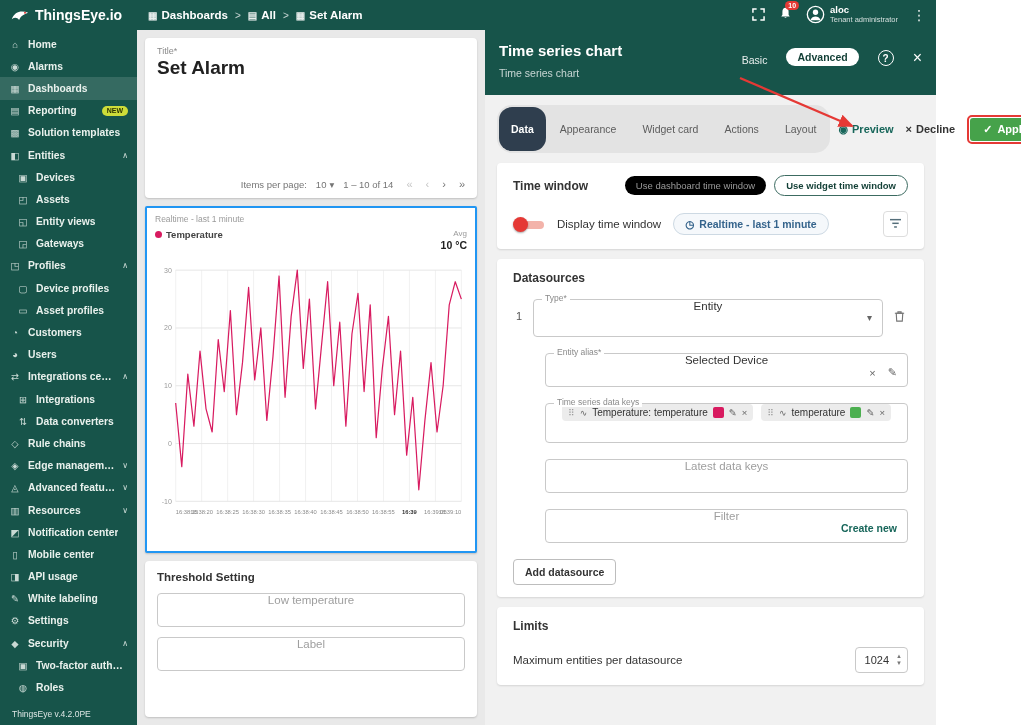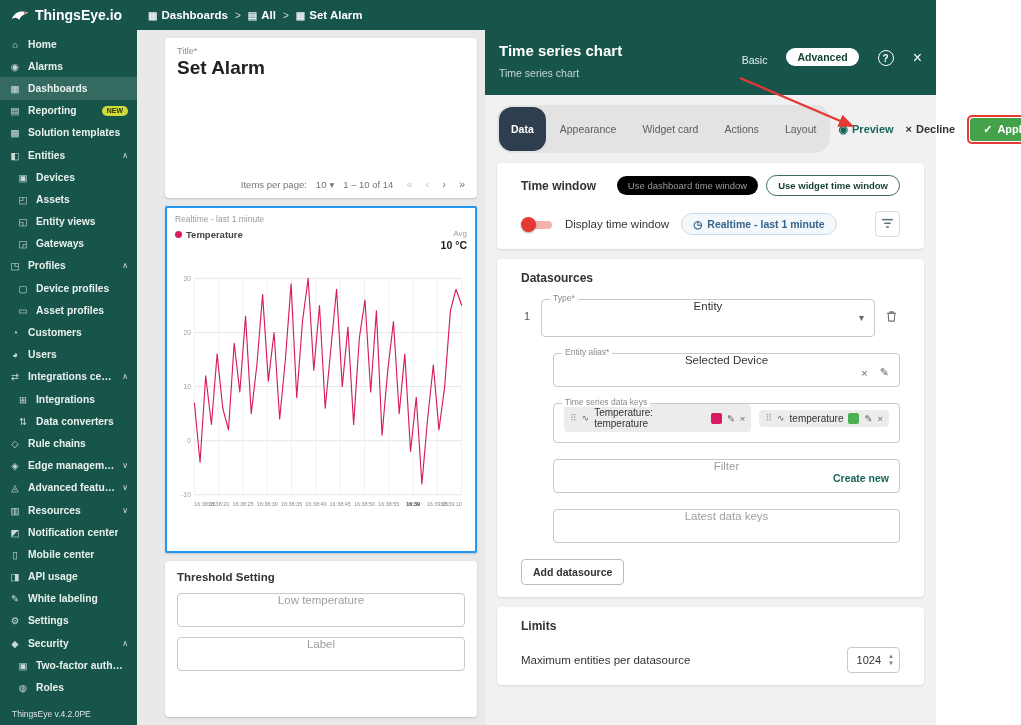--- a/index.html
+++ b/index.html
@@ -36,21 +36,21 @@
   .side-item.child{padding-left:17px;}
   .side-item.active{background:rgba(255,255,255,.13);}
   .side-item .ico{width:12px;text-align:center;font-size:9.5px;opacity:.85;flex:0 0 12px;}
   .side-item .lbl{overflow:hidden;text-overflow:ellipsis;font-weight:600;}
   .badge-new{margin-left:auto;background:#cddc39;color:#2c3400;font-size:7px;font-weight:bold;padding:1.5px 5px;border-radius:8px;}
   .caret{margin-left:auto;font-size:8px;opacity:.85;}
   .version{margin-top:auto;padding:5px 12px 6px;font-size:8.5px;color:rgba(255,255,255,.85);}
 
   
   .middle{width:348px;flex:0 0 348px;background:#e9e9e9;padding:8px;display:flex;flex-direction:column;gap:8px;overflow:hidden;}
-  .widget{background:#fff;border-radius:4px;box-shadow:0 1px 2px rgba(0,0,0,.18);margin-left:20px;}
+  .widget{background:#fff;border-radius:4px;box-shadow:0 1px 2px rgba(0,0,0,.18);}
   .w1{height:160px;padding:8px 12px;display:flex;flex-direction:column;}
   .flabel{font-size:9px;color:#8a8a8a;}
   .w1-title{font-size:19px;font-weight:bold;color:#212121;margin-top:1px;}
   .pager{margin-top:auto;display:flex;align-items:center;justify-content:flex-end;gap:9px;font-size:9.5px;color:#757575;}
   .pgsel{display:flex;align-items:center;gap:3px;}
   .pg-nav{display:flex;align-items:center;gap:13px;font-size:11px;margin-left:4px;}
   .pg-nav .dis{color:#c6c6c6;}
   .w2{height:347px;border:2px solid #2196f3;border-radius:2px;padding:6px 8px 4px;display:flex;flex-direction:column;}
   .whead{font-size:8.5px;color:#9a9a9a;}
   .legend-row{display:flex;align-items:flex-start;margin-top:5px;}
@@ -80,21 +80,21 @@
   .toolbar{display:flex;align-items:center;padding:10px 12px 2px;gap:8px;}
   .tab-group{display:flex;background:#e3e3e3;border-radius:15px;padding:2px;gap:2px;}
   .tab{font-size:10.5px;color:#5c5c5c;padding:16px 12px;border-radius:13px;cursor:pointer;white-space:nowrap;}
   .tab.active{background:#2f3e4e;color:#fff;font-weight:600;}
   .toolbar-right{margin-left:auto;display:flex;align-items:center;gap:12px;}
   .preview-btn{color:var(--accent);font-size:11px;font-weight:600;display:flex;align-items:center;gap:4px;cursor:pointer;}
   .decline-btn{color:#333;font-size:11px;font-weight:600;display:flex;align-items:center;gap:4px;cursor:pointer;}
   .apply-wrap{border:2px solid var(--red);border-radius:5px;padding:1px;}
   .apply-btn{background:var(--green);color:#fff;font-size:11px;font-weight:600;padding:5px 13px;border-radius:3px;display:flex;align-items:center;gap:5px;cursor:pointer;}
   .pbody{flex:1;overflow:hidden;padding:8px 12px 12px;display:flex;flex-direction:column;gap:10px;}
-  .card{background:#fff;border-radius:4px;padding:12px 24px;box-shadow:0 1px 2px rgba(0,0,0,.12);}
+  .card{background:#fff;border-radius:4px;padding:12px 16px;box-shadow:0 1px 2px rgba(0,0,0,.12);}
   .card-title{font-size:12px;font-weight:bold;color:#333;}
   .tw-head{display:flex;align-items:center;}
   .tw-btns{margin-left:auto;display:flex;align-items:center;gap:8px;}
   .tw-dash{font-size:9.5px;color:#9a9a9a;background:#000000;padding:4px 11px;border-radius:14px;cursor:pointer;}
   .tw-widget{font-size:9.5px;color:#123f36;border:1px solid #3c6b61;padding:4px 11px;border-radius:14px;font-weight:600;cursor:pointer;}
   .tw-row{display:flex;align-items:center;gap:12px;margin-top:15px;}
   .switch{width:32px;height:15px;position:relative;flex:0 0 32px;cursor:pointer;}
   .track{position:absolute;left:5px;top:4px;width:26px;height:8px;background:#f3b3aa;border-radius:4px;}
   .knob{position:absolute;left:0;top:0;width:15px;height:15px;background:var(--red);border-radius:50%;box-shadow:0 1px 2px rgba(0,0,0,.35);}
   .tw-label{font-size:11.5px;color:#333;}
@@ -146,20 +146,43 @@
         <span class="crumb">
           <span class="g">▤</span>
           <span>All</span>
         </span>
         <span class="crumb-sep">&gt;</span>
         <span class="crumb">
           <span class="g">▦</span>
           <span>Set Alarm</span>
         </span>
       </div>
+    <div class="top-right">
+      <svg width="13" height="13" viewBox="0 0 14 14">
+          <path d="M1 5 V1 H5 M9 1 H13 V5 M13 9 V13 H9 M5 13 H1 V9" fill="none" stroke="#fff" stroke-width="1.6"></path>
+        </svg>
+      <span class="bell-wrap">
+        <svg width="13" height="14" viewBox="0 0 16 16">
+            <path d="M8 1.5 C5.2 1.5 4.2 3.8 4.2 6.4 L4.2 10 L2.8 12.2 L13.2 12.2 L11.8 10 L11.8 6.4 C11.8 3.8 10.8 1.5 8 1.5 Z M6.6 13.2 a1.5 1.5 0 0 0 2.8 0 Z" fill="#fff"></path>
+          </svg>
+        <span class="nbadge">10</span>
+      </span>
+      <div class="userblk">
+        <svg width="19" height="19" viewBox="0 0 20 20">
+            <circle cx="10" cy="10" r="8.6" fill="none" stroke="#fff" stroke-width="1.4"></circle>
+            <circle cx="10" cy="7.6" r="2.8" fill="#fff"></circle>
+            <path d="M4.6 16 C5.6 12.8 8 12 10 12 C12 12 14.4 12.8 15.4 16 Z" fill="#fff"></path>
+          </svg>
+        <div class="usertxt">
+          <span class="uname">aloc</span>
+          <span class="urole">Tenant administrator</span>
+        </div>
+      </div>
+      <span class="kebab">⋮</span>
+    </div>
   </div>
 
   <div class="main">
 
     <div class="sidebar">
       <div id="sidebar-list">
           <div class="side-item">
             <span class="ico">⌂</span>
             <span class="lbl">Home</span>
           </div>
@@ -497,25 +520,25 @@
                         <span class="h">⠿</span>
                         <span class="wv">∿</span>
                         <span>temperature</span>
                         <span class="cbox" style="background: rgb(76, 175, 80);"></span>
                         <span class="ci">✎</span>
                         <span class="ci">×</span>
                       </span>
                     </span>
                 </div>
                 <div class="field">
+                  <span class="ph">Latest data keys</span>
+                </div>
+                <div class="field">
                   <span class="ph">Filter</span>
                   <span class="create-link">Create new</span>
-                </div>
-                <div class="field">
-                  <span class="ph">Latest data keys</span>
                 </div>
               </div>
             </div>
           </div>
           <button class="add-ds">Add datasource</button>
         </div>
 
         <div class="card">
           <div class="card-title">Limits</div>
           <div class="lim-row">

